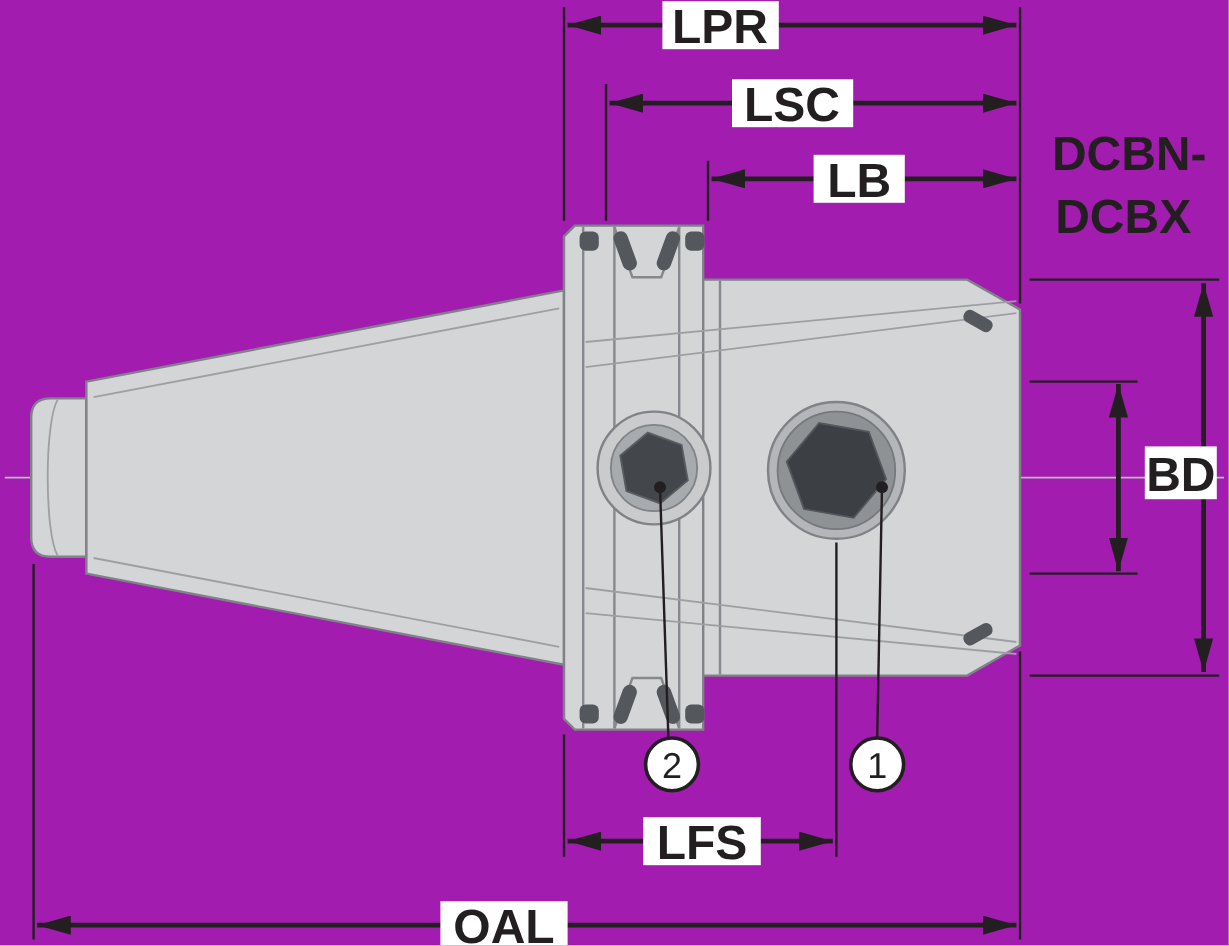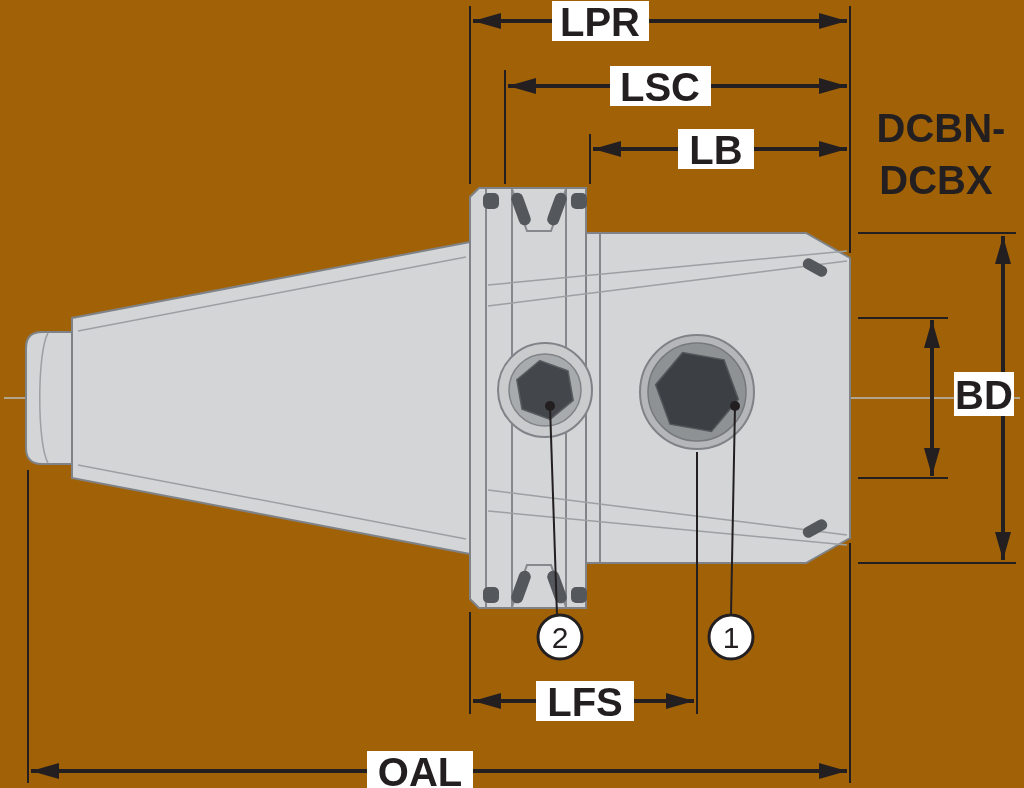--- a/index.html
+++ b/index.html
@@ -5,21 +5,21 @@
   html, body {
     margin: 0;
     padding: 0;
     background: #ffffff;
     font-family: "Liberation Sans", sans-serif;
   }
   .stage {
     position: relative;
     width: 1024px;
     height: 788px;
-    background: #a16207;
+    background: #a21caf;
     overflow: hidden;
   }
   svg { display: block; }
   .dim-text {
     font-family: "Liberation Sans", sans-serif;
     font-size: 40px;
     font-weight: 700;
     fill: #231f20;
   }
   .callout-text {

